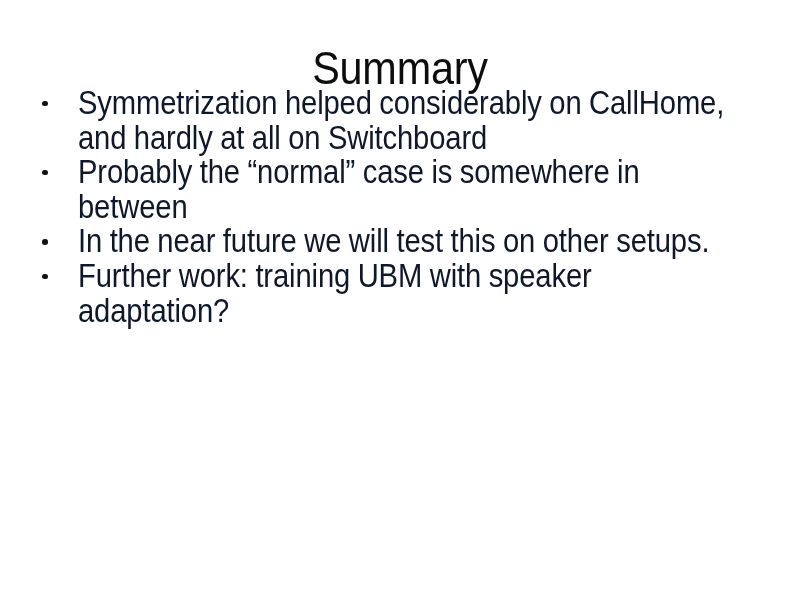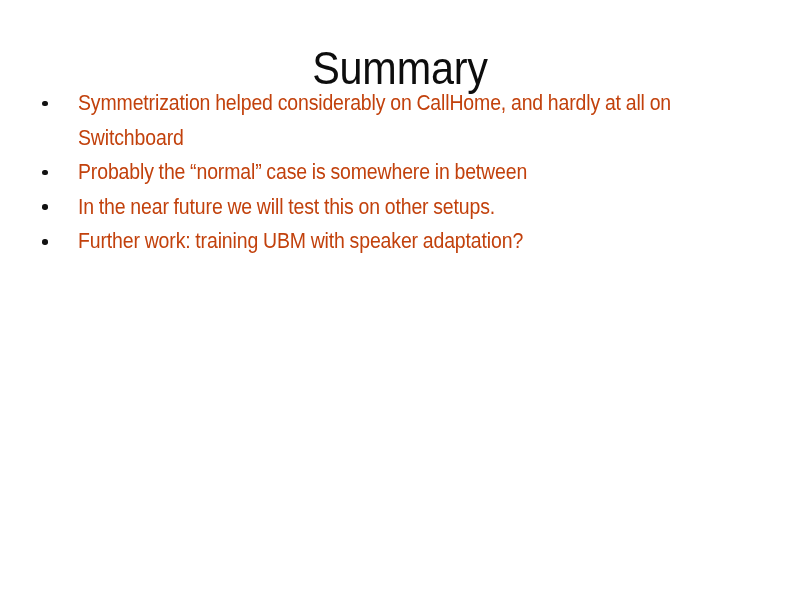--- a/index.html
+++ b/index.html
@@ -50,24 +50,24 @@
     margin: 0;
     padding: 0;
     list-style: none;
   }
 
   .bullet-item {
     position: relative;
     padding-left: 42px;
     margin: 0 0 0 0;
     font-family: "Liberation Sans", "DejaVu Sans", sans-serif;
-    font-size: 22px;
+    font-size: 33px;
     line-height: 34.6px;
     font-weight: 400;
-    color: #c2410c;
+    color: #0f172a;
     letter-spacing: -0.15px;
     word-spacing: -0.5px;
   }
 
   .bullet-text {
     display: block;
     transform: scaleX(0.885);
     transform-origin: left top;
     width: 113%;
   }

